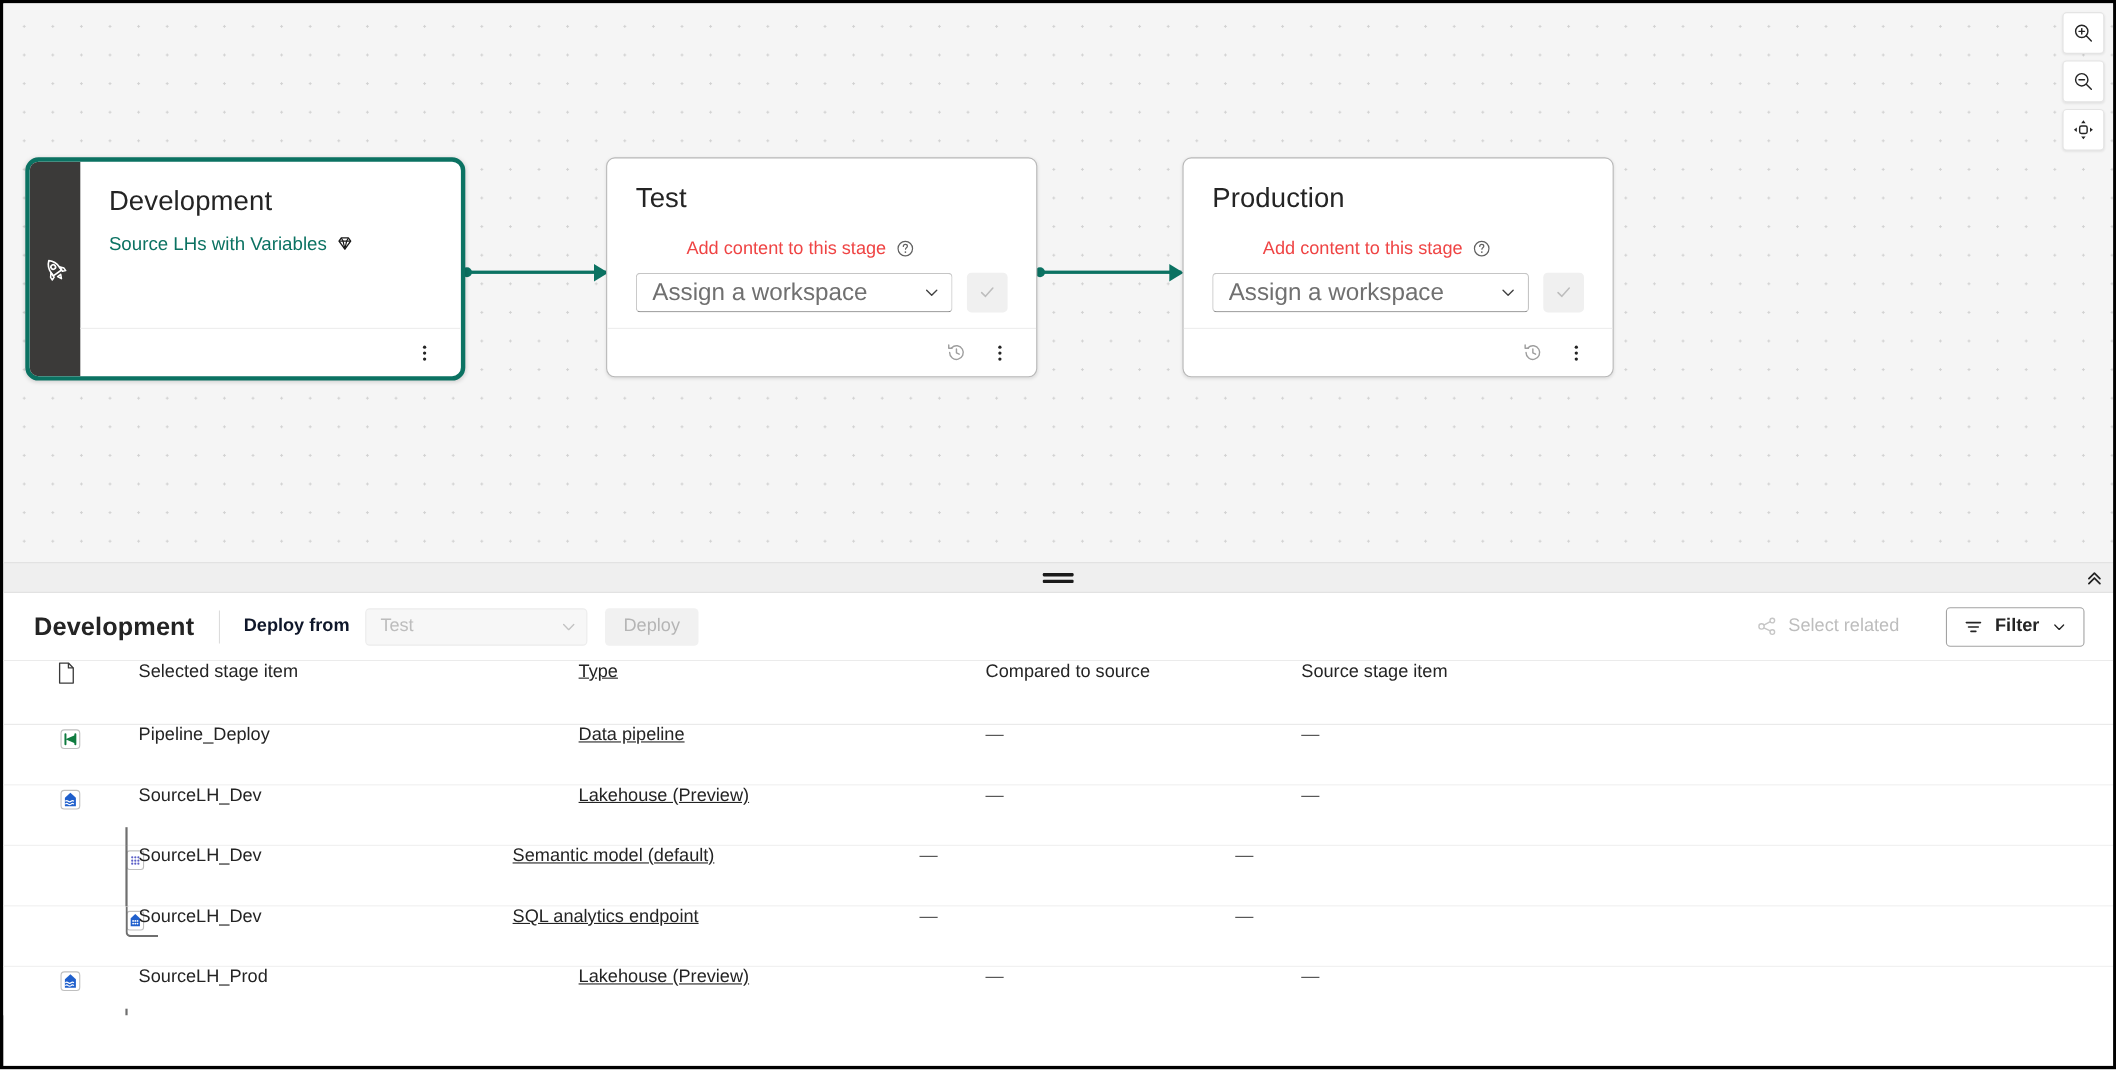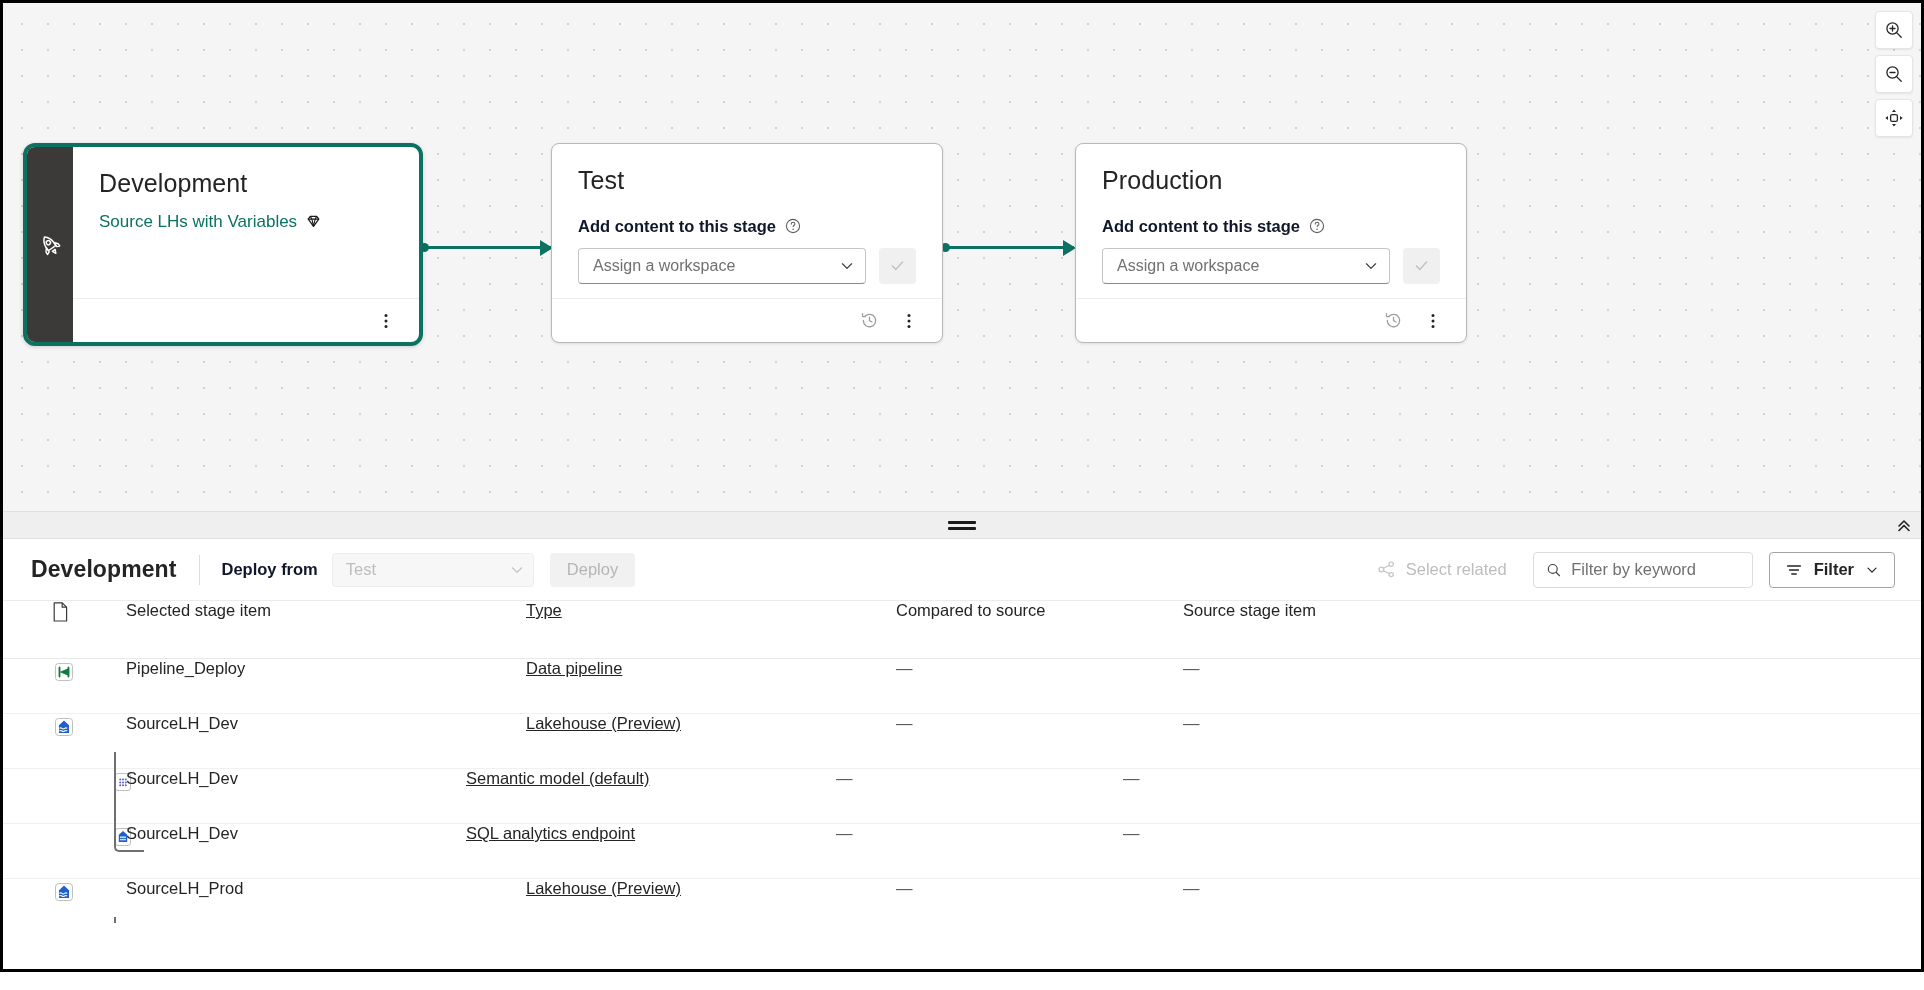--- a/index.html
+++ b/index.html
@@ -87,26 +87,27 @@
     color: #0b7262;
     display: inline-flex;
     align-items: center;
     gap: 8px;
     cursor: pointer;
   }
   .diamond-icon { display:inline-block; }
 
   .field-label {
     font-size: 16.5px;
-    font-weight: 700;
-    color: #0f172a;
+    font-weight: 400;
+    color: #ef4444;
     display: flex;
     align-items: center;
     gap: 9px;
     margin-top: 22px;
+    margin-left: 46px;
   }
   .help-icon { display:block; }
 
   .assign-row {
     display: flex;
     align-items: center;
     gap: 13px;
     margin-top: 12px;
   }
   .combo {
@@ -116,21 +117,21 @@
     border-bottom: 1px solid #8a8a8a;
     border-radius: 4px;
     background: #fff;
     display: flex;
     align-items: center;
     padding: 0 10px 0 14px;
     cursor: pointer;
   }
   .combo-text {
     flex: 1 1 auto;
-    font-size: 16px;
+    font-size: 22px;
     color: #707070;
     white-space: nowrap;
     overflow: hidden;
   }
   .check-btn {
     width: 37px; height: 36px;
     background: #f0f0f0;
     border: none;
     border-radius: 4px;
     display: flex; align-items: center; justify-content: center;
@@ -551,27 +552,20 @@
       <svg width="19" height="19" viewBox="0 0 19 19">
         <circle cx="14.2" cy="4.2" r="2.1" fill="none" stroke="#c6c6c6" stroke-width="1.25"></circle>
         <circle cx="4.4" cy="9.5" r="2.4" fill="none" stroke="#c6c6c6" stroke-width="1.25"></circle>
         <circle cx="14.2" cy="14.6" r="2.1" fill="none" stroke="#c6c6c6" stroke-width="1.25"></circle>
         <line x1="6.5" y1="8.2" x2="12.3" y2="5.2" stroke="#c6c6c6" stroke-width="1.25"></line>
         <line x1="6.5" y1="10.8" x2="12.3" y2="13.6" stroke="#c6c6c6" stroke-width="1.25"></line>
       </svg>
       <span>Select related</span>
     </div>
 
-    <div class="tb-search">
-      <svg width="18" height="18" viewBox="0 0 18 18">
-        <circle cx="7.8" cy="7.8" r="5.1" fill="none" stroke="#474747" stroke-width="1.35"></circle>
-        <line x1="11.6" y1="11.6" x2="15.6" y2="15.6" stroke="#474747" stroke-width="1.35" stroke-linecap="round"></line>
-      </svg>
-      <input type="text" value="" placeholder="Filter by keyword" style="">
-    </div>
 
     <div class="tb-filter">
       <svg width="18" height="18" viewBox="0 0 18 18">
         <line x1="2.6" y1="5" x2="15.4" y2="5" stroke="#242424" stroke-width="1.5" stroke-linecap="round"></line>
         <line x1="4.6" y1="9" x2="13.4" y2="9" stroke="#242424" stroke-width="1.5" stroke-linecap="round"></line>
         <line x1="6.8" y1="13" x2="11.2" y2="13" stroke="#242424" stroke-width="1.5" stroke-linecap="round"></line>
       </svg>
       <span>Filter</span>
       <svg width="14" height="14" viewBox="0 0 14 14">
         <path d="M3 5.2 L7 9.2 L11 5.2" fill="none" stroke="#242424" stroke-width="1.2" stroke-linecap="round" stroke-linejoin="round"></path>

